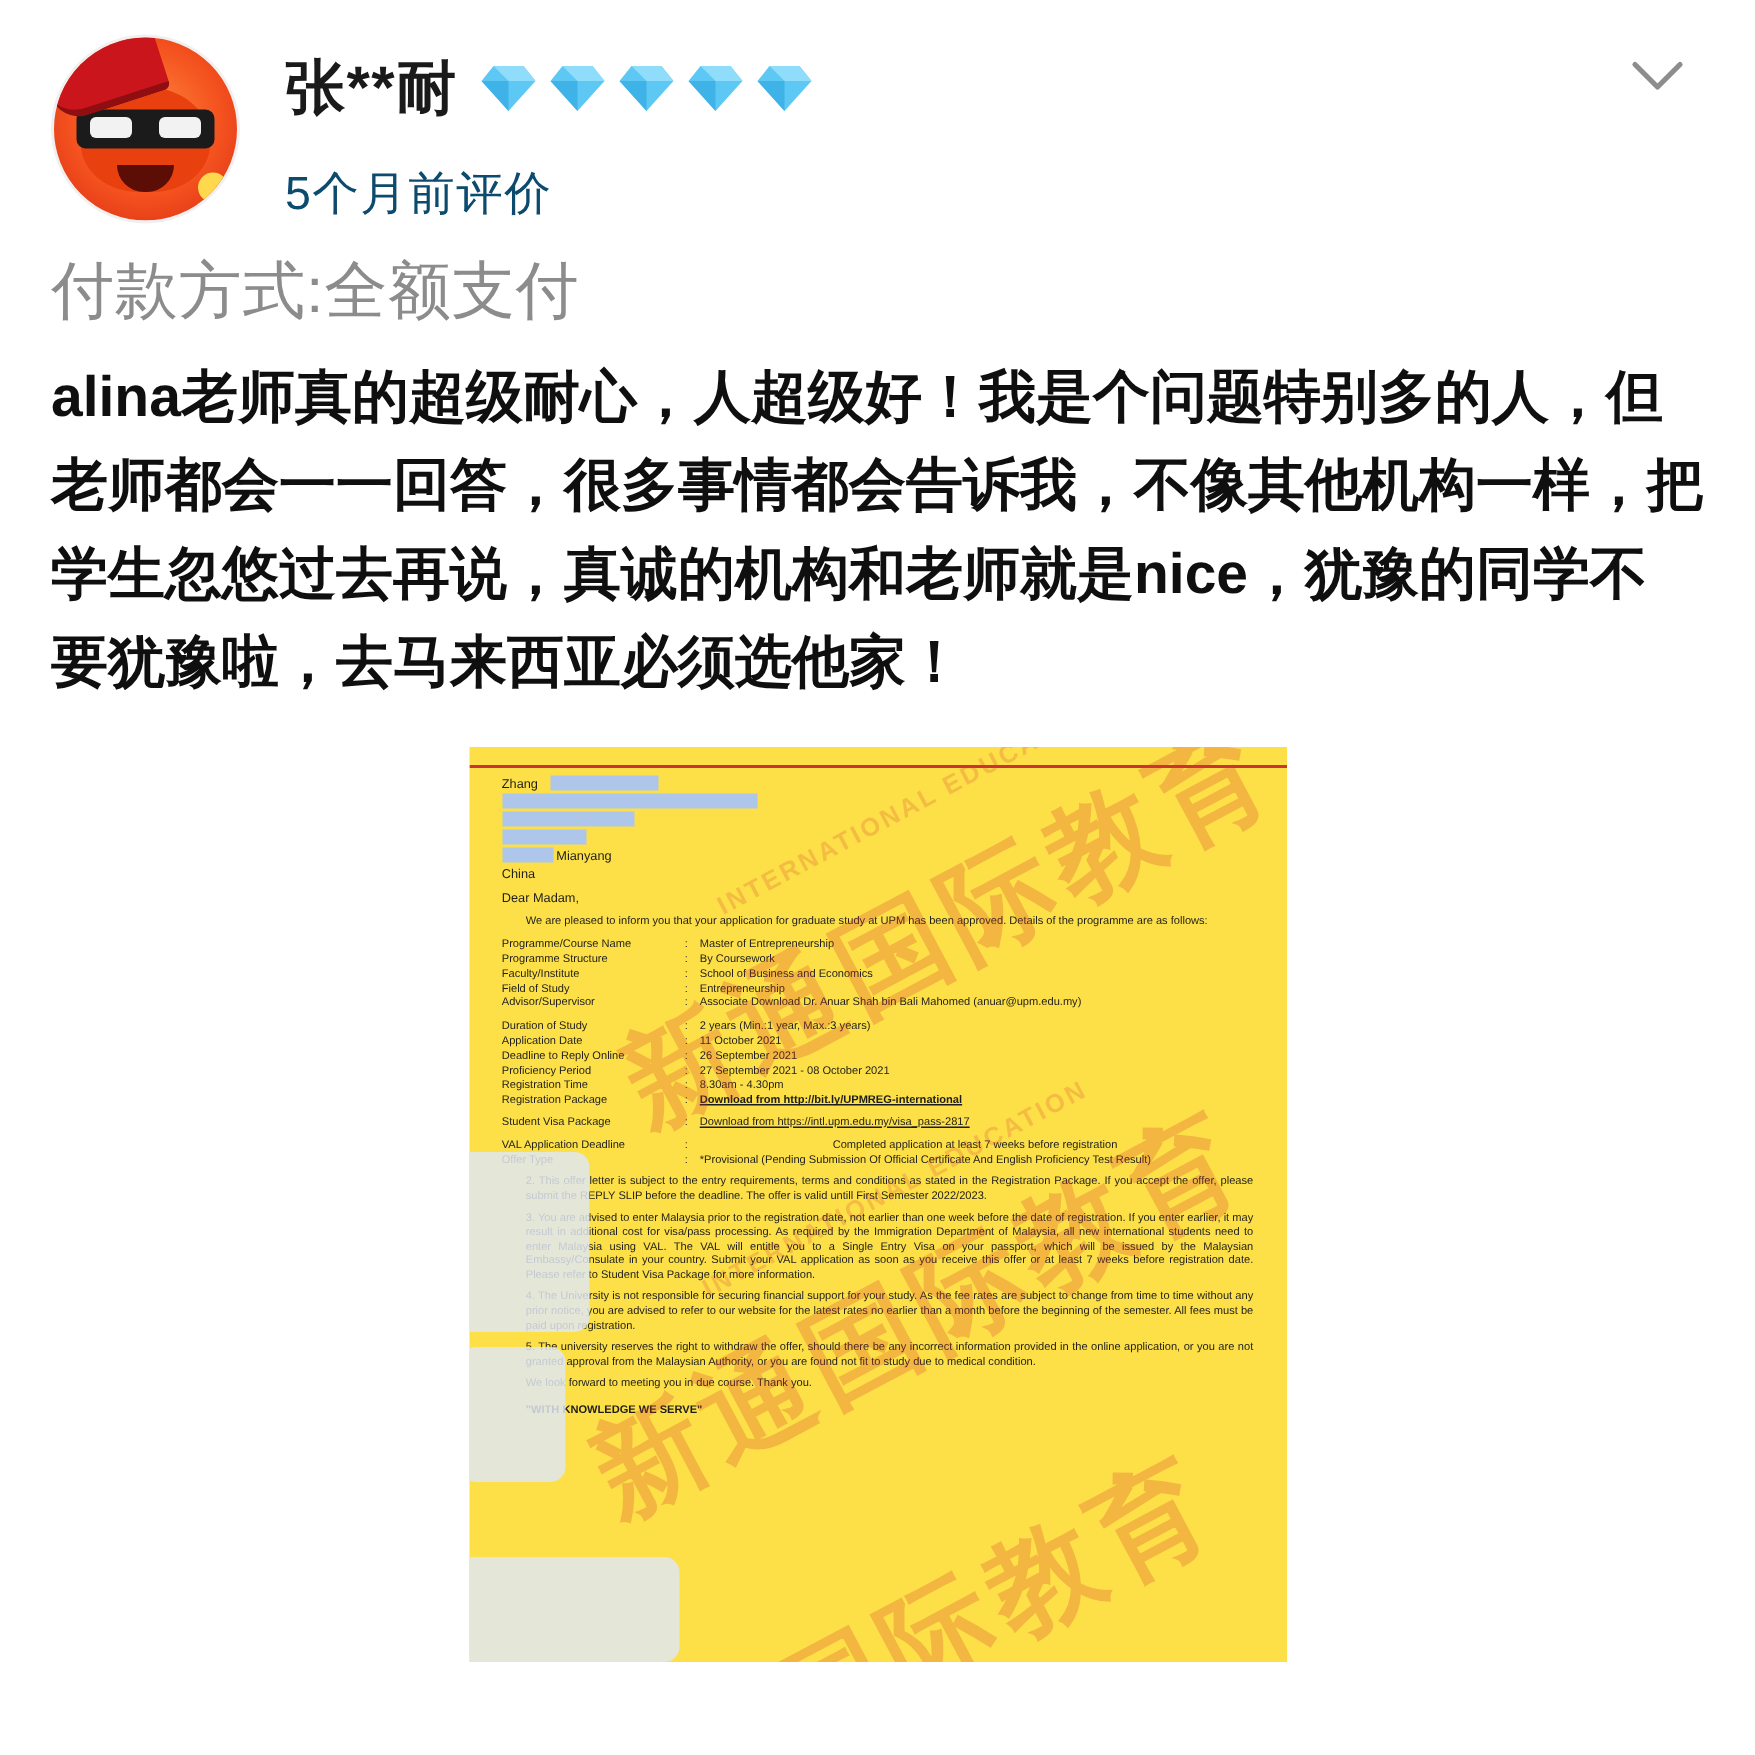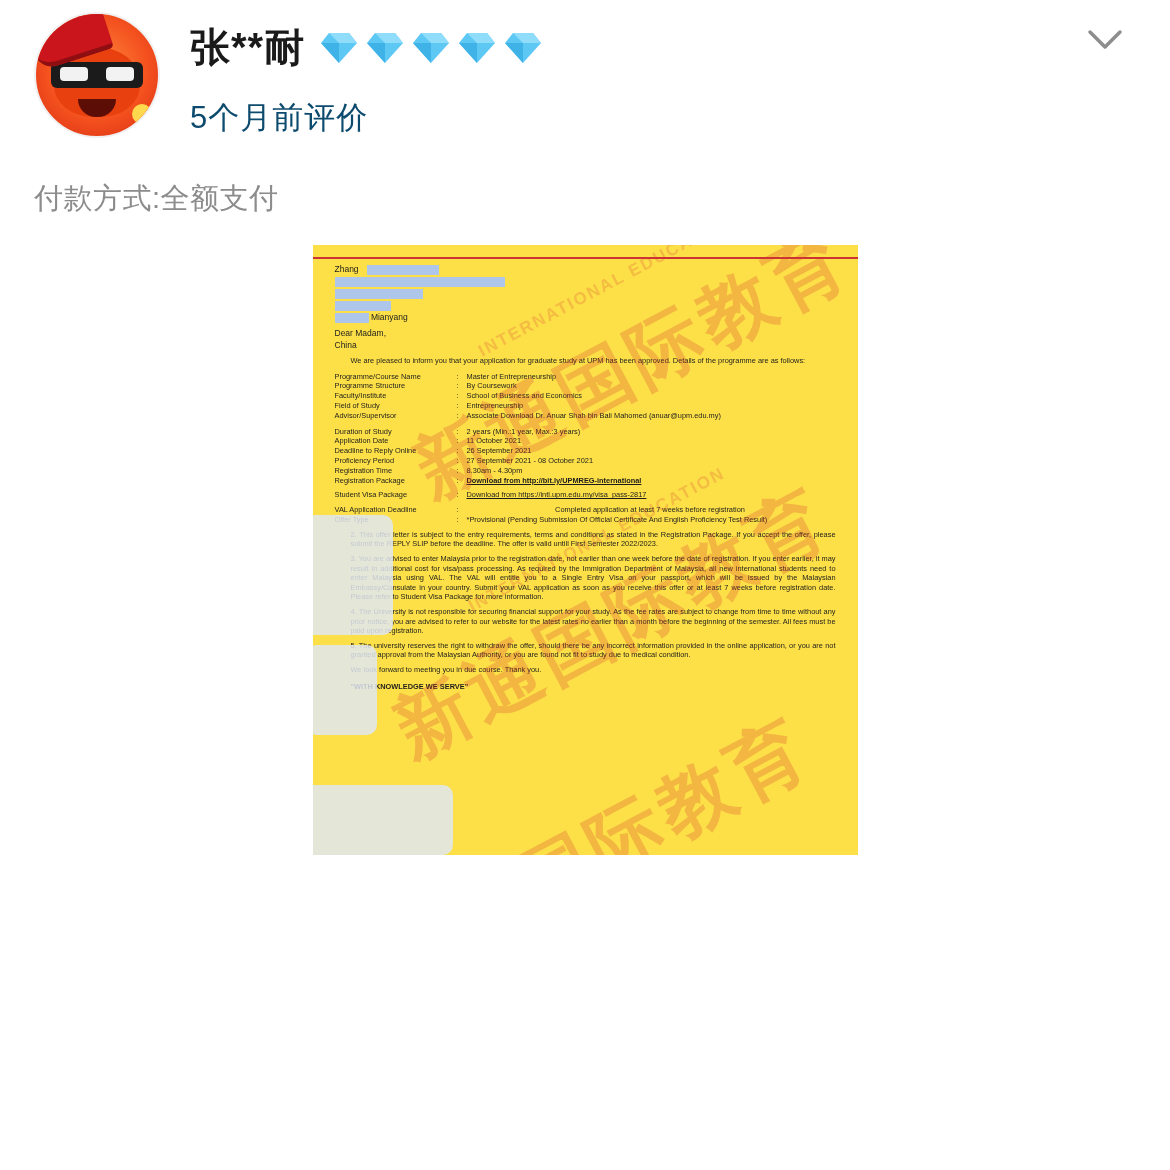--- a/index.html
+++ b/index.html
@@ -11,21 +11,21 @@
     width: 1170px;
     height: 1170px;
     font-family: "Liberation Sans", sans-serif;
     color: #111111;
     overflow: hidden;
   }
   .review-card {
     width: 1170px;
     height: 1170px;
     box-sizing: border-box;
-    padding: 0 34px;
+    padding: 11px 34px;
     position: relative;
     background: #fff;
   }
   
   .review-header {
     display: flex;
     align-items: flex-start;
     padding-top: 12px;
     position: relative;
   }
@@ -137,22 +137,22 @@
   .chevron {
     position: absolute;
     right: 4px;
     top: 12px;
     width: 54px;
     height: 54px;
     cursor: pointer;
   }
   
   .pay-method {
-    margin-top: 40px;
-    font-size: 29px;
+    margin-top: 16px;
+    font-size: 42px;
     color: #8c8c8c;
     letter-spacing: 0.5px;
   }
   .review-body {
     margin-top: 14px;
     font-size: 38px;
     line-height: 1.55;
     color: #0f0f0f;
     font-weight: 700;
     letter-spacing: 0px;
@@ -297,20 +297,21 @@
       <div class="review-time">5个月前评价</div>
     </div>
 
     <svg class="chevron" viewBox="0 0 54 54">
       <polyline points="12,20 27,35 42,20" fill="none" stroke="#8d8d8d" stroke-width="3.5" stroke-linecap="round" stroke-linejoin="round"></polyline>
     </svg>
   </div>
 
   <div class="pay-method">付款方式:全额支付</div>
 
+  <div class="review-body">alina老师真的超级耐心，人超级好！我是个问题特别多的人，但老师都会一一回答，很多事情都会告诉我，不像其他机构一样，把学生忽悠过去再说，真诚的机构和老师就是nice，犹豫的同学不要犹豫啦，去马来西亚必须选他家！</div>
 
   <div class="doc-wrap">
     <div class="doc">
       <div class="rule"></div>
 
       <div class="blob" style="left:-10px; top:270px; width:90px; height:120px;"></div>
       <div class="blob" style="left:-6px; top:400px; width:70px; height:90px;"></div>
       <div class="blob" style="left:-10px; top:540px; width:150px; height:70px;"></div>
 
       <p class="line">
@@ -323,22 +324,22 @@
       <p class="line">
         <span class="redact" style="width:88px; margin-left:0;"></span>
       </p>
       <p class="line">
         <span class="redact" style="width:56px; margin-left:0;"></span>
       </p>
       <p class="line">
         <span class="redact" style="width:34px; margin-left:0;"></span>
         <span>Mianyang</span>
       </p>
+      <p class="line">China</p>
       <p class="line" style="margin-top:4px;">Dear Madam,</p>
-      <p class="line">China</p>
 
       <p class="para">We are pleased to inform you that your application for graduate study at UPM has been approved. Details of the programme are as follows:</p>
 
       <table>
         <tbody>
             <tr>
           <td class="k">Programme/Course Name</td>
           <td class="c">:</td>
           <td>Master of Entrepreneurship</td>
         </tr>

